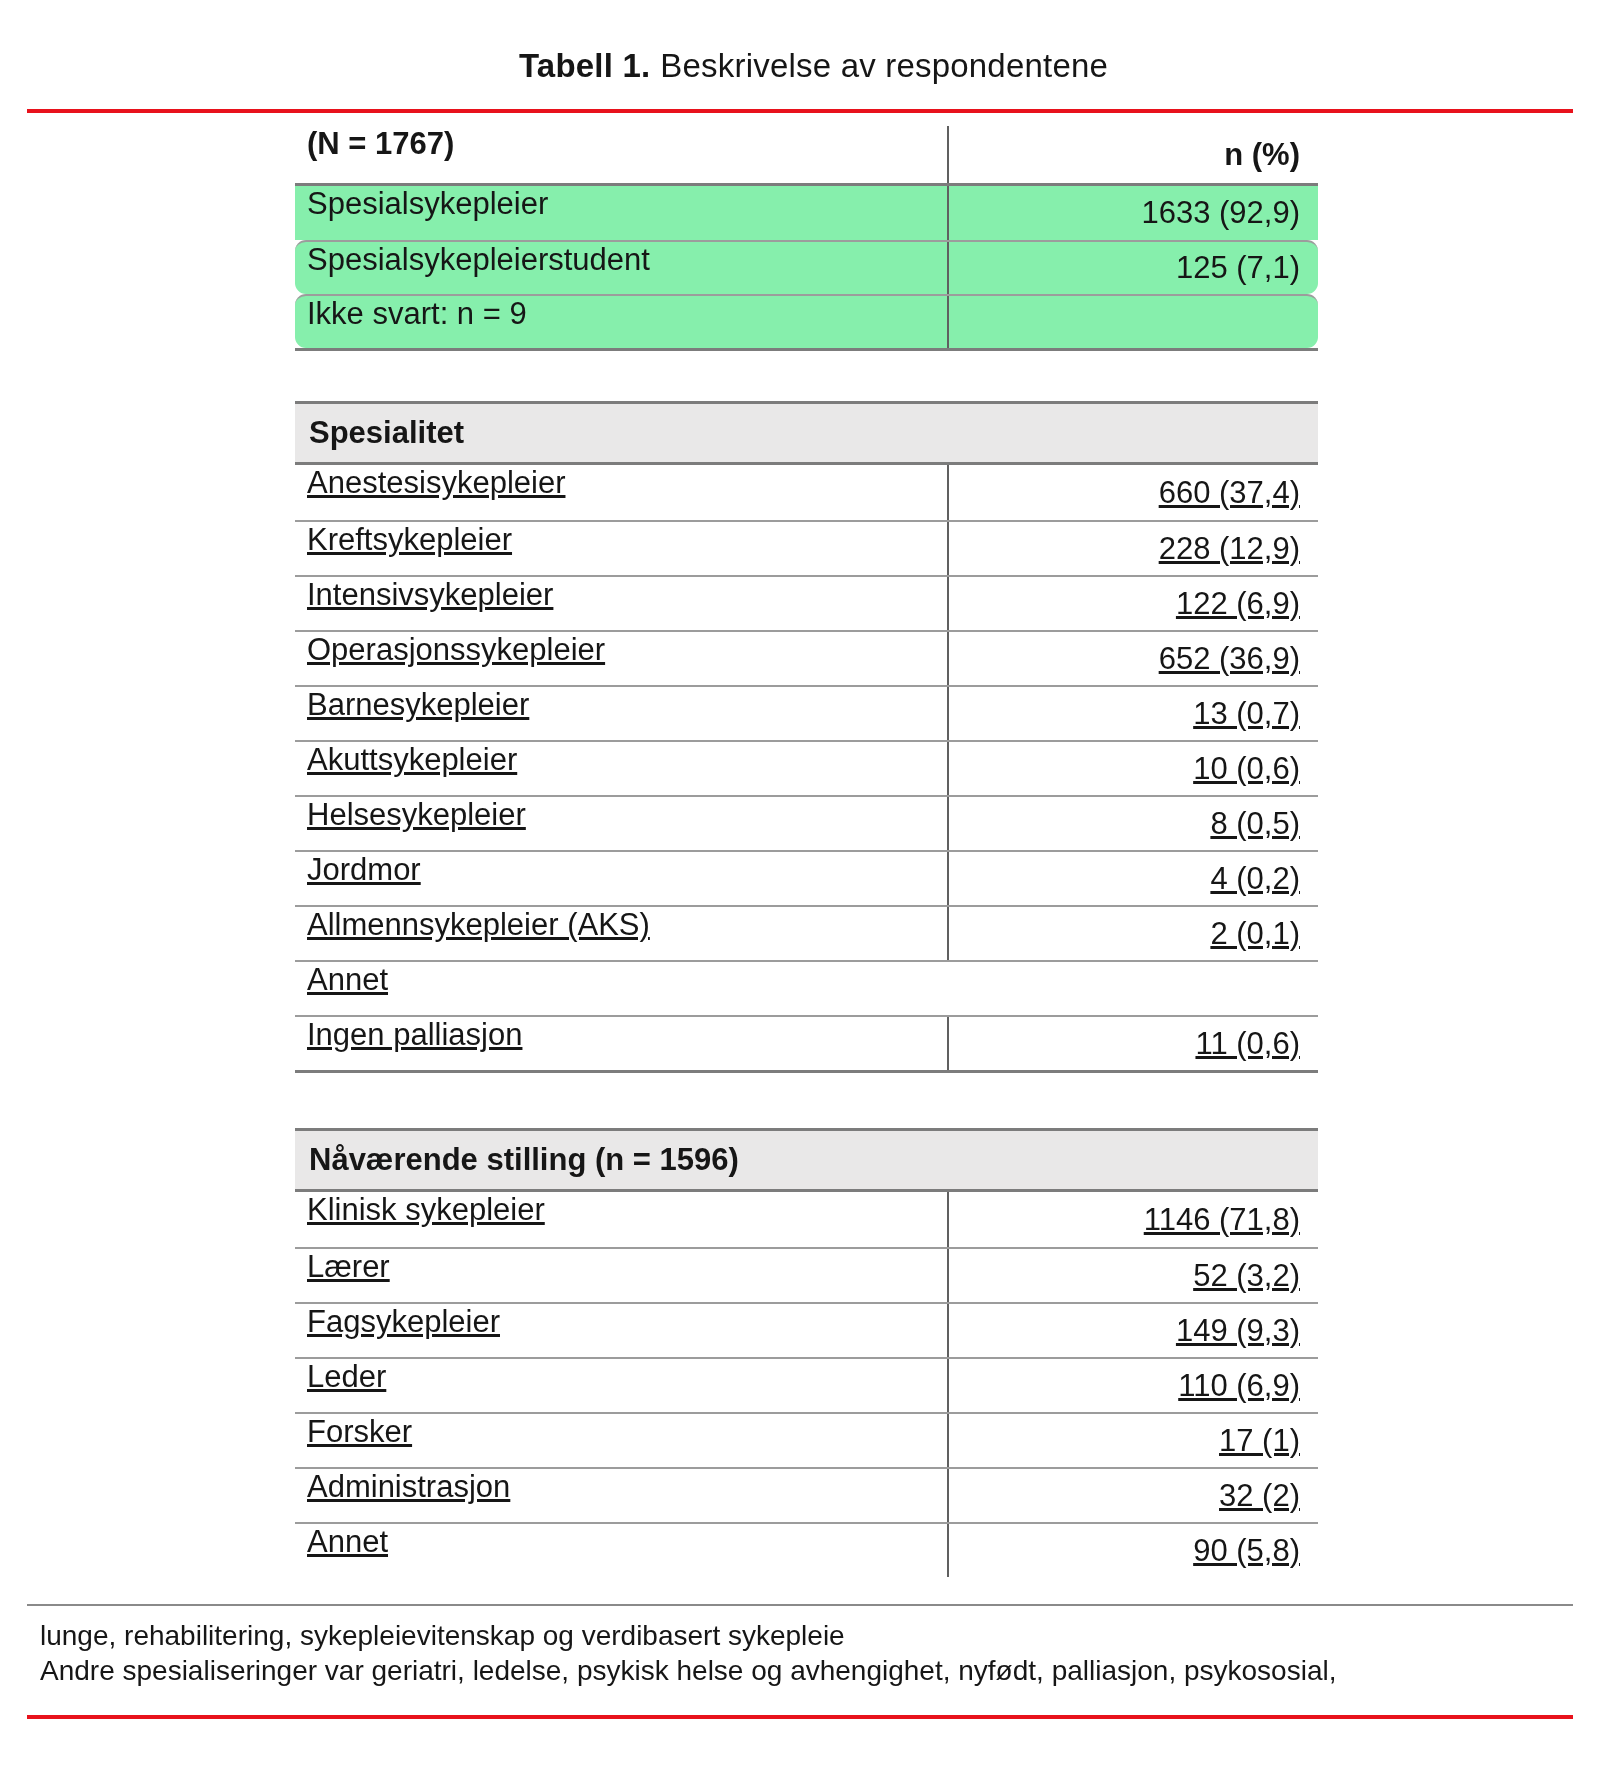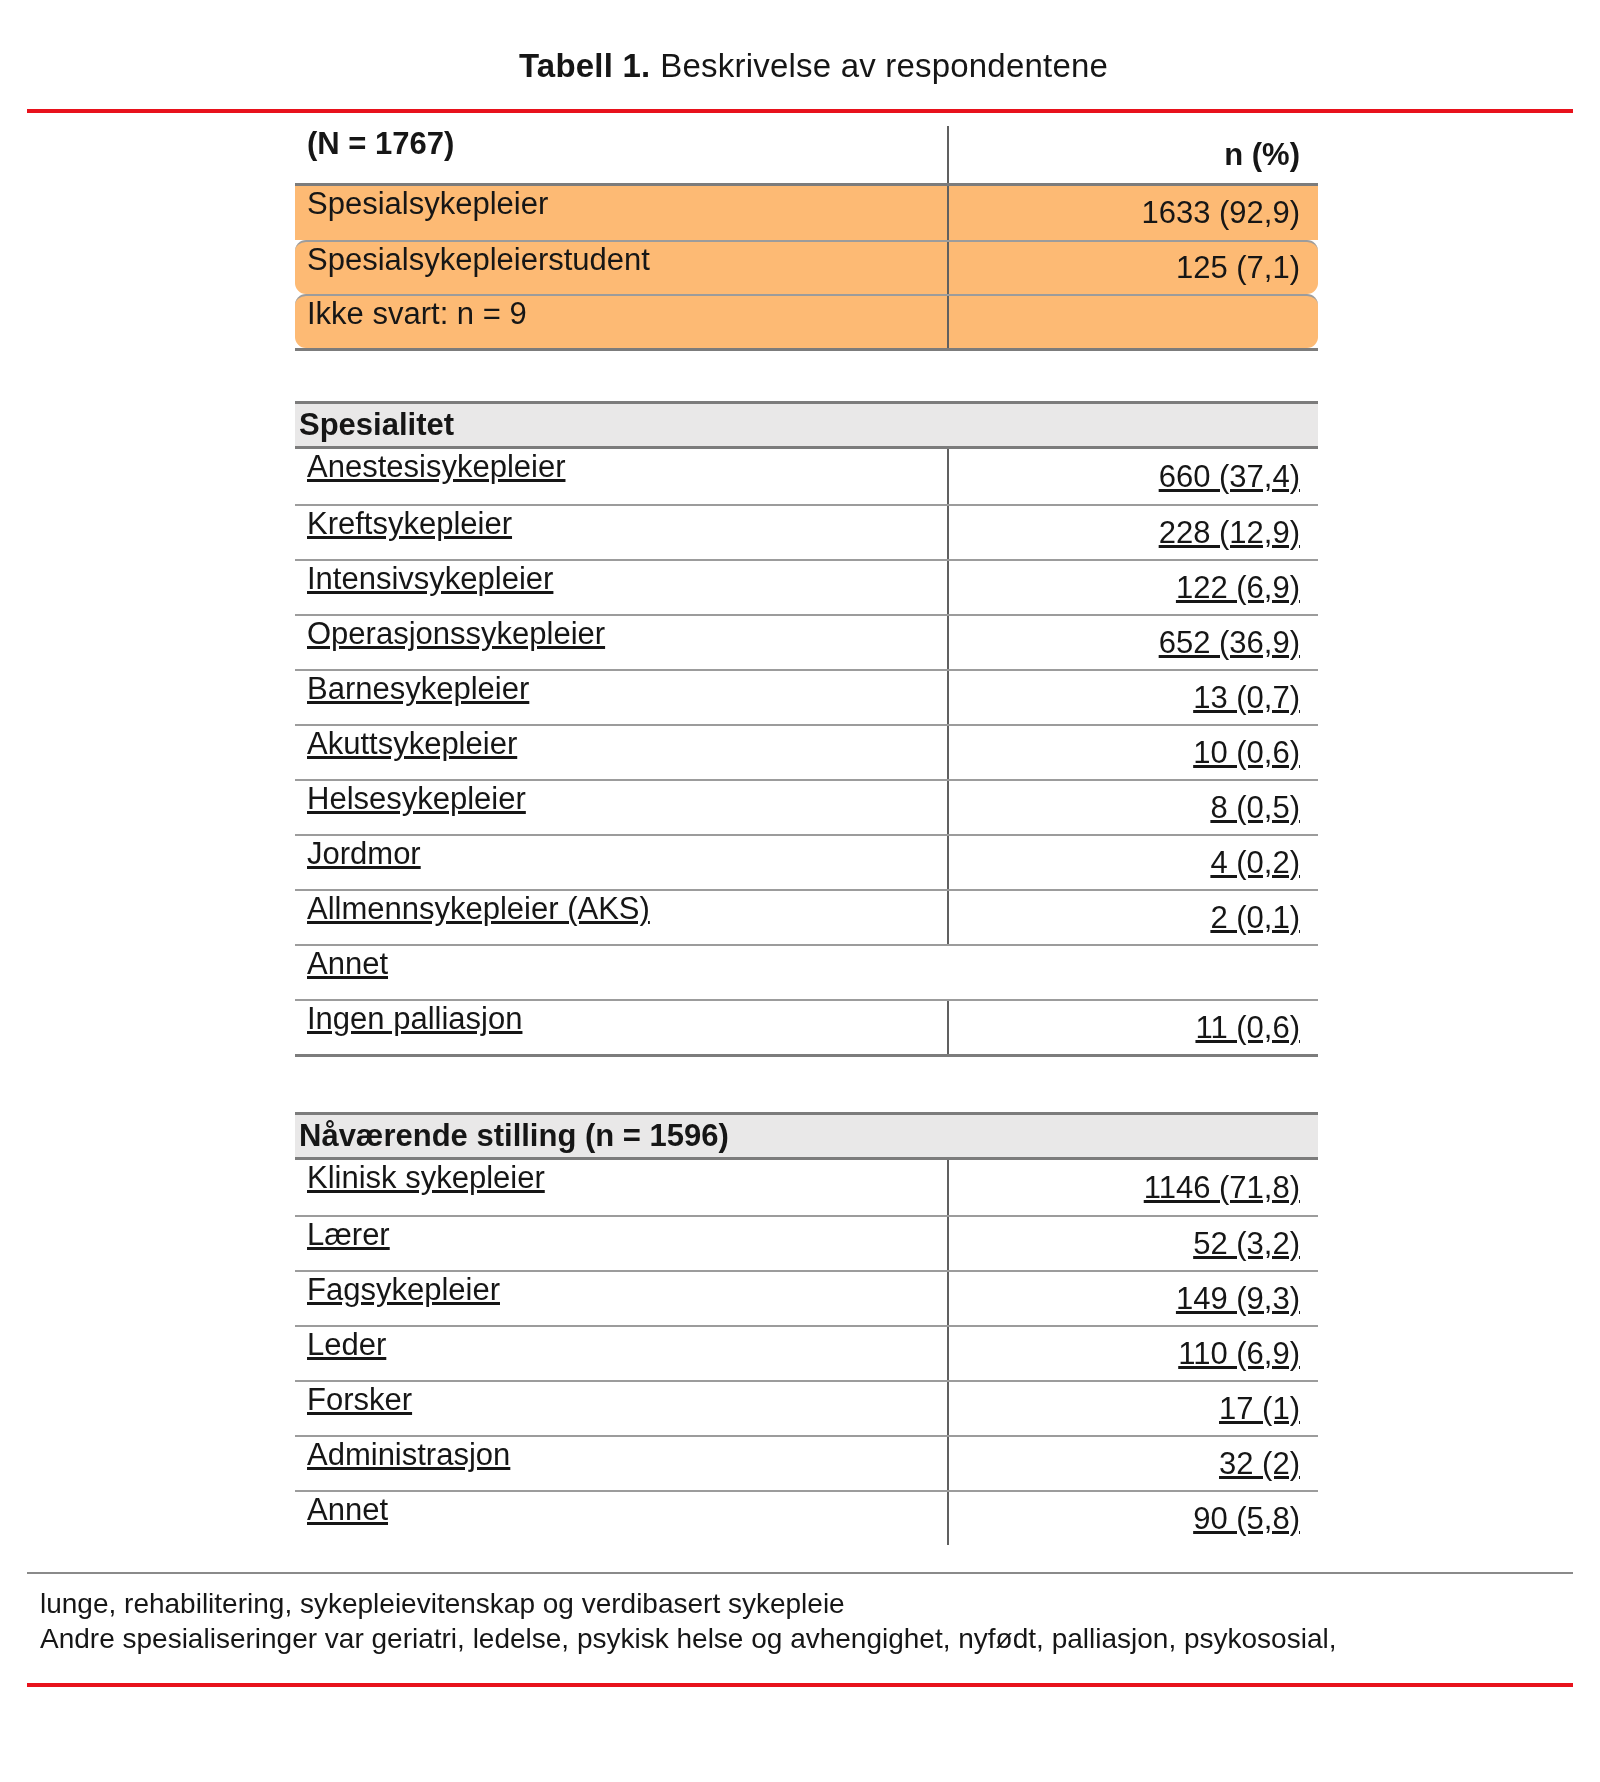--- a/index.html
+++ b/index.html
@@ -64,33 +64,33 @@
 
   
   .block1 .header-row {
     height: 60px;
     font-weight: 700;
     border-bottom: 3px solid #7c7c7c;
     background: #ffffff;
   }
   .block1 .body .row {
     height: 54px;
-    background: #fdba74;
+    background: #86efac;
   }
   .block1 .body .row + .row { border-top: 2px solid #9c9c9c; border-radius: 11px; }
   .block1 .body { border-bottom: 3px solid #7c7c7c; }
 
   
   .section { margin-top: 50px; }
   .section.second { margin-top: 55px; }
   .section .band {
-    height: 48px;
+    height: 64px;
     display: flex;
     align-items: center;
-    padding-left: 4px;
+    padding-left: 14px;
     font-weight: 700;
     background: #e9e8e8;
     border-top: 3px solid #7c7c7c;
     border-bottom: 3px solid #7c7c7c;
   }
   .section .body .row { height: 55px; background: #ffffff; text-decoration: underline; }
   .section .body .row + .row { border-top: 2px solid #9c9c9c; }
   .section.first .body { border-bottom: 3px solid #7c7c7c; }
   
 

